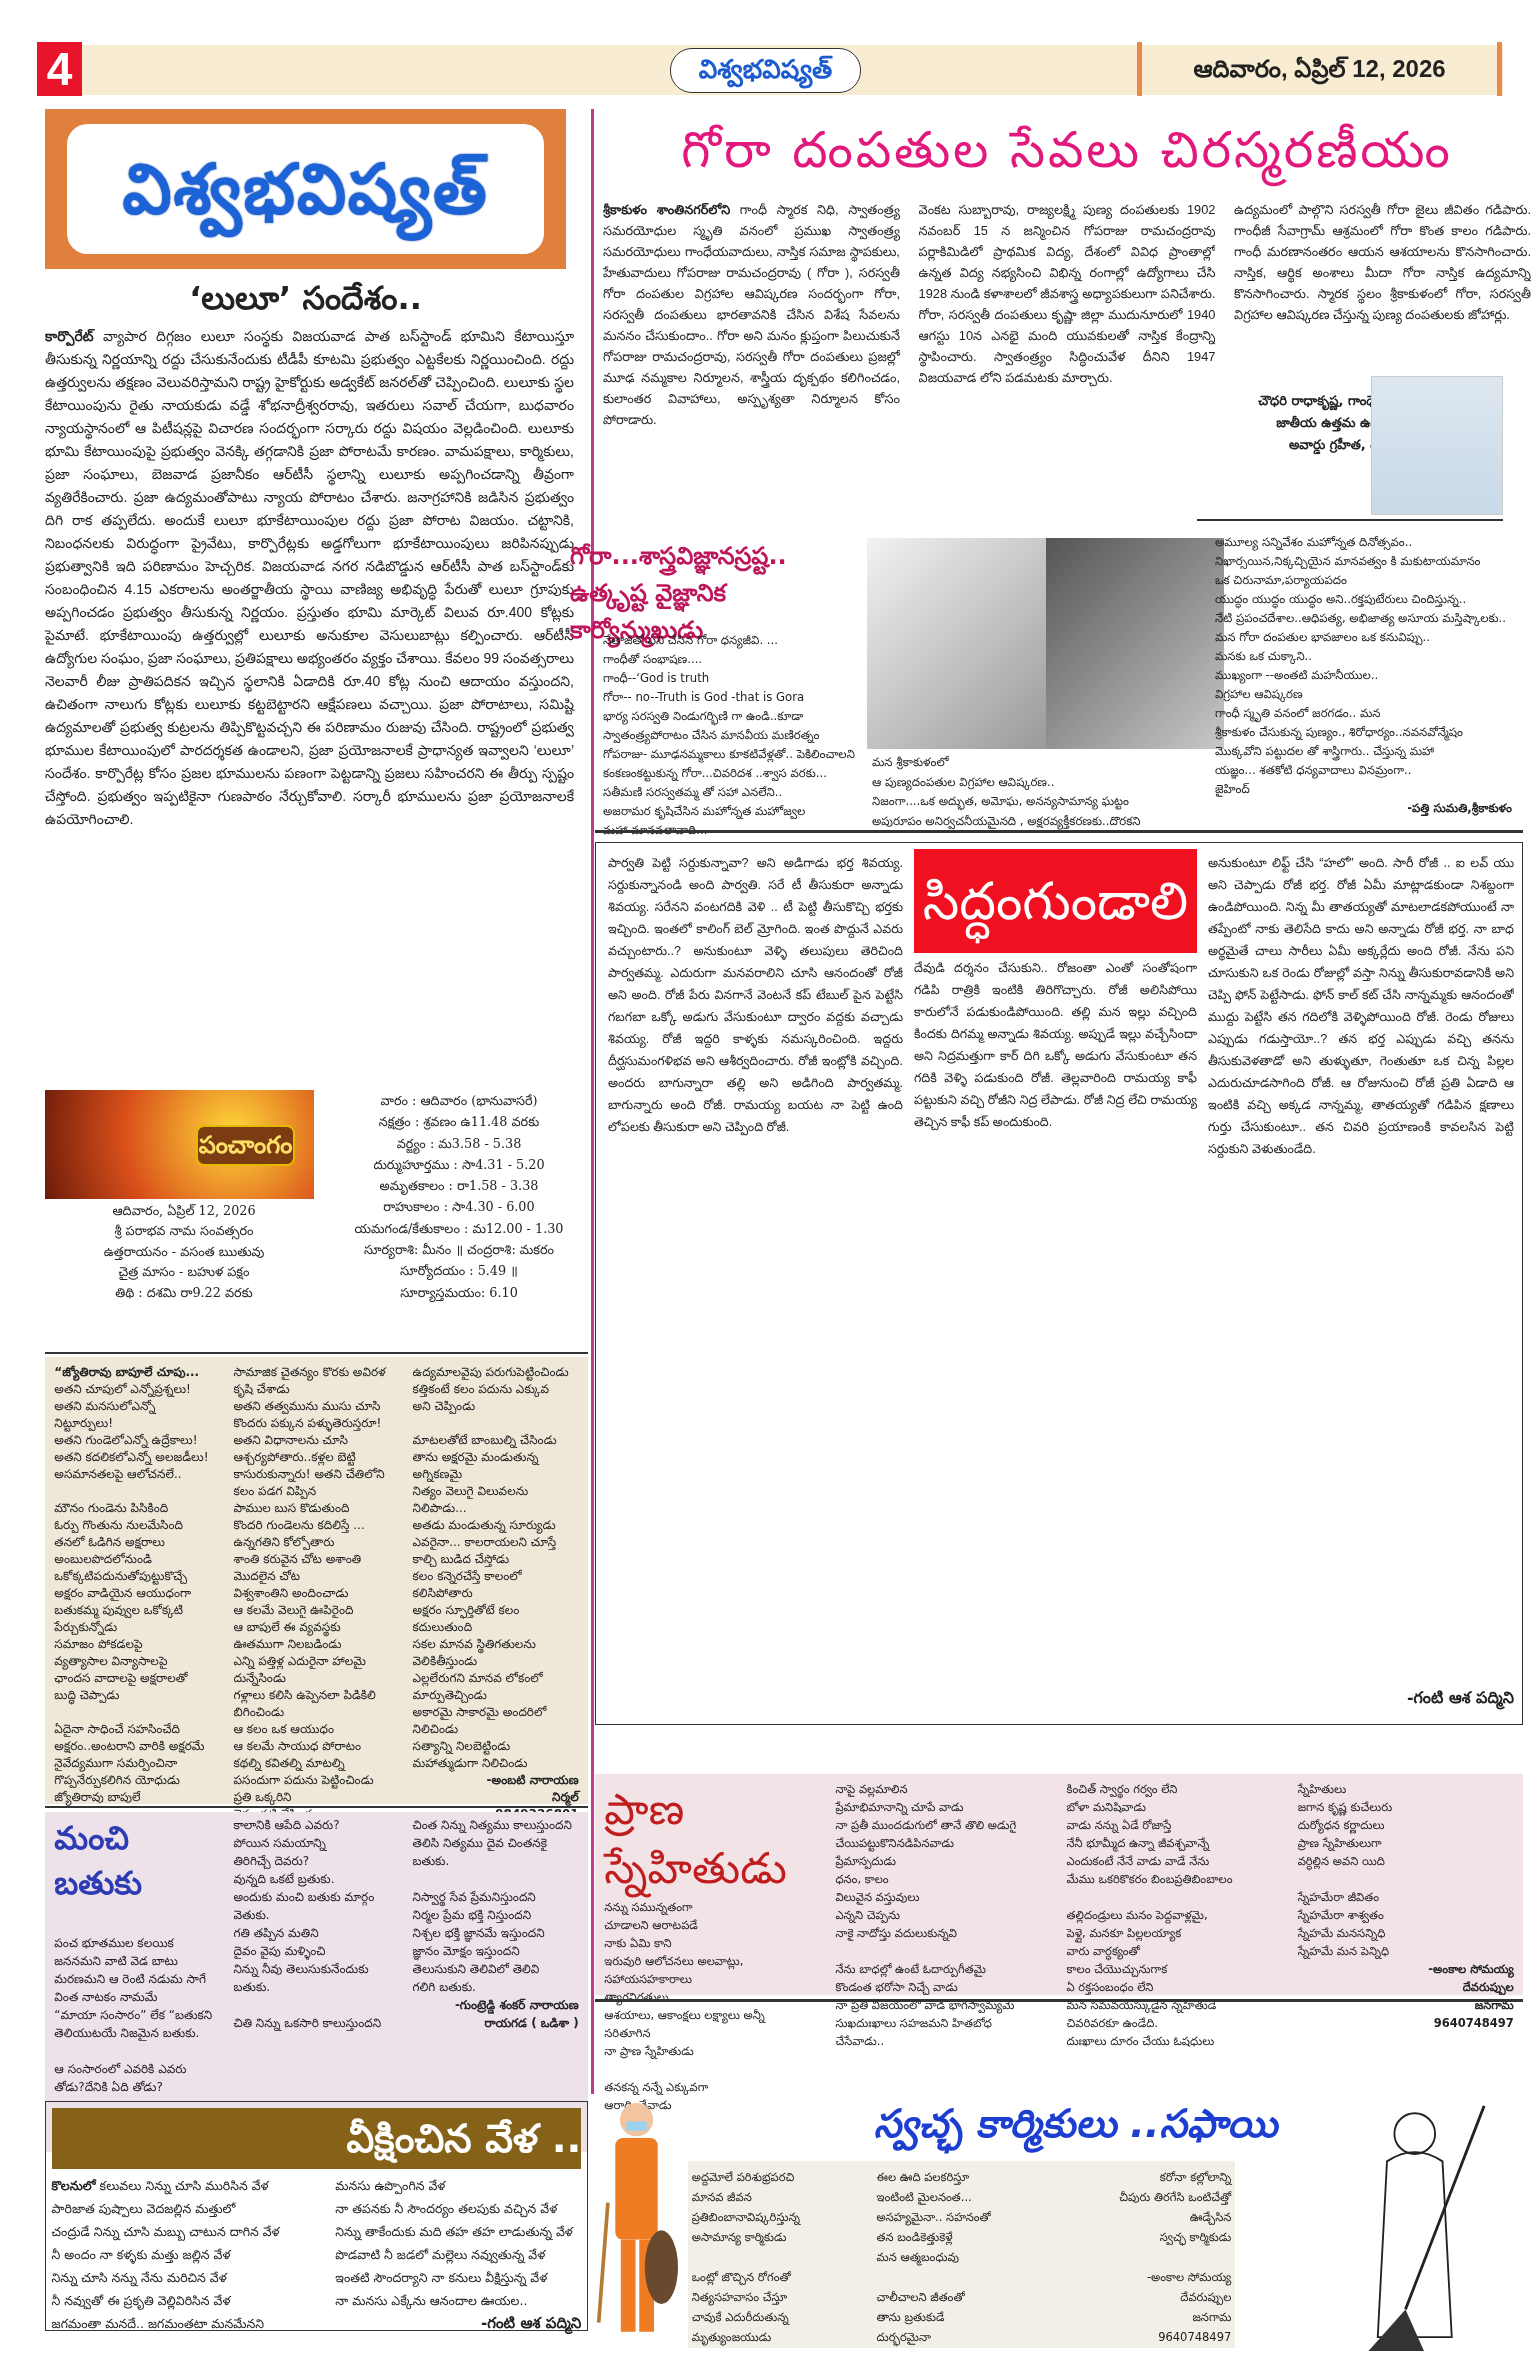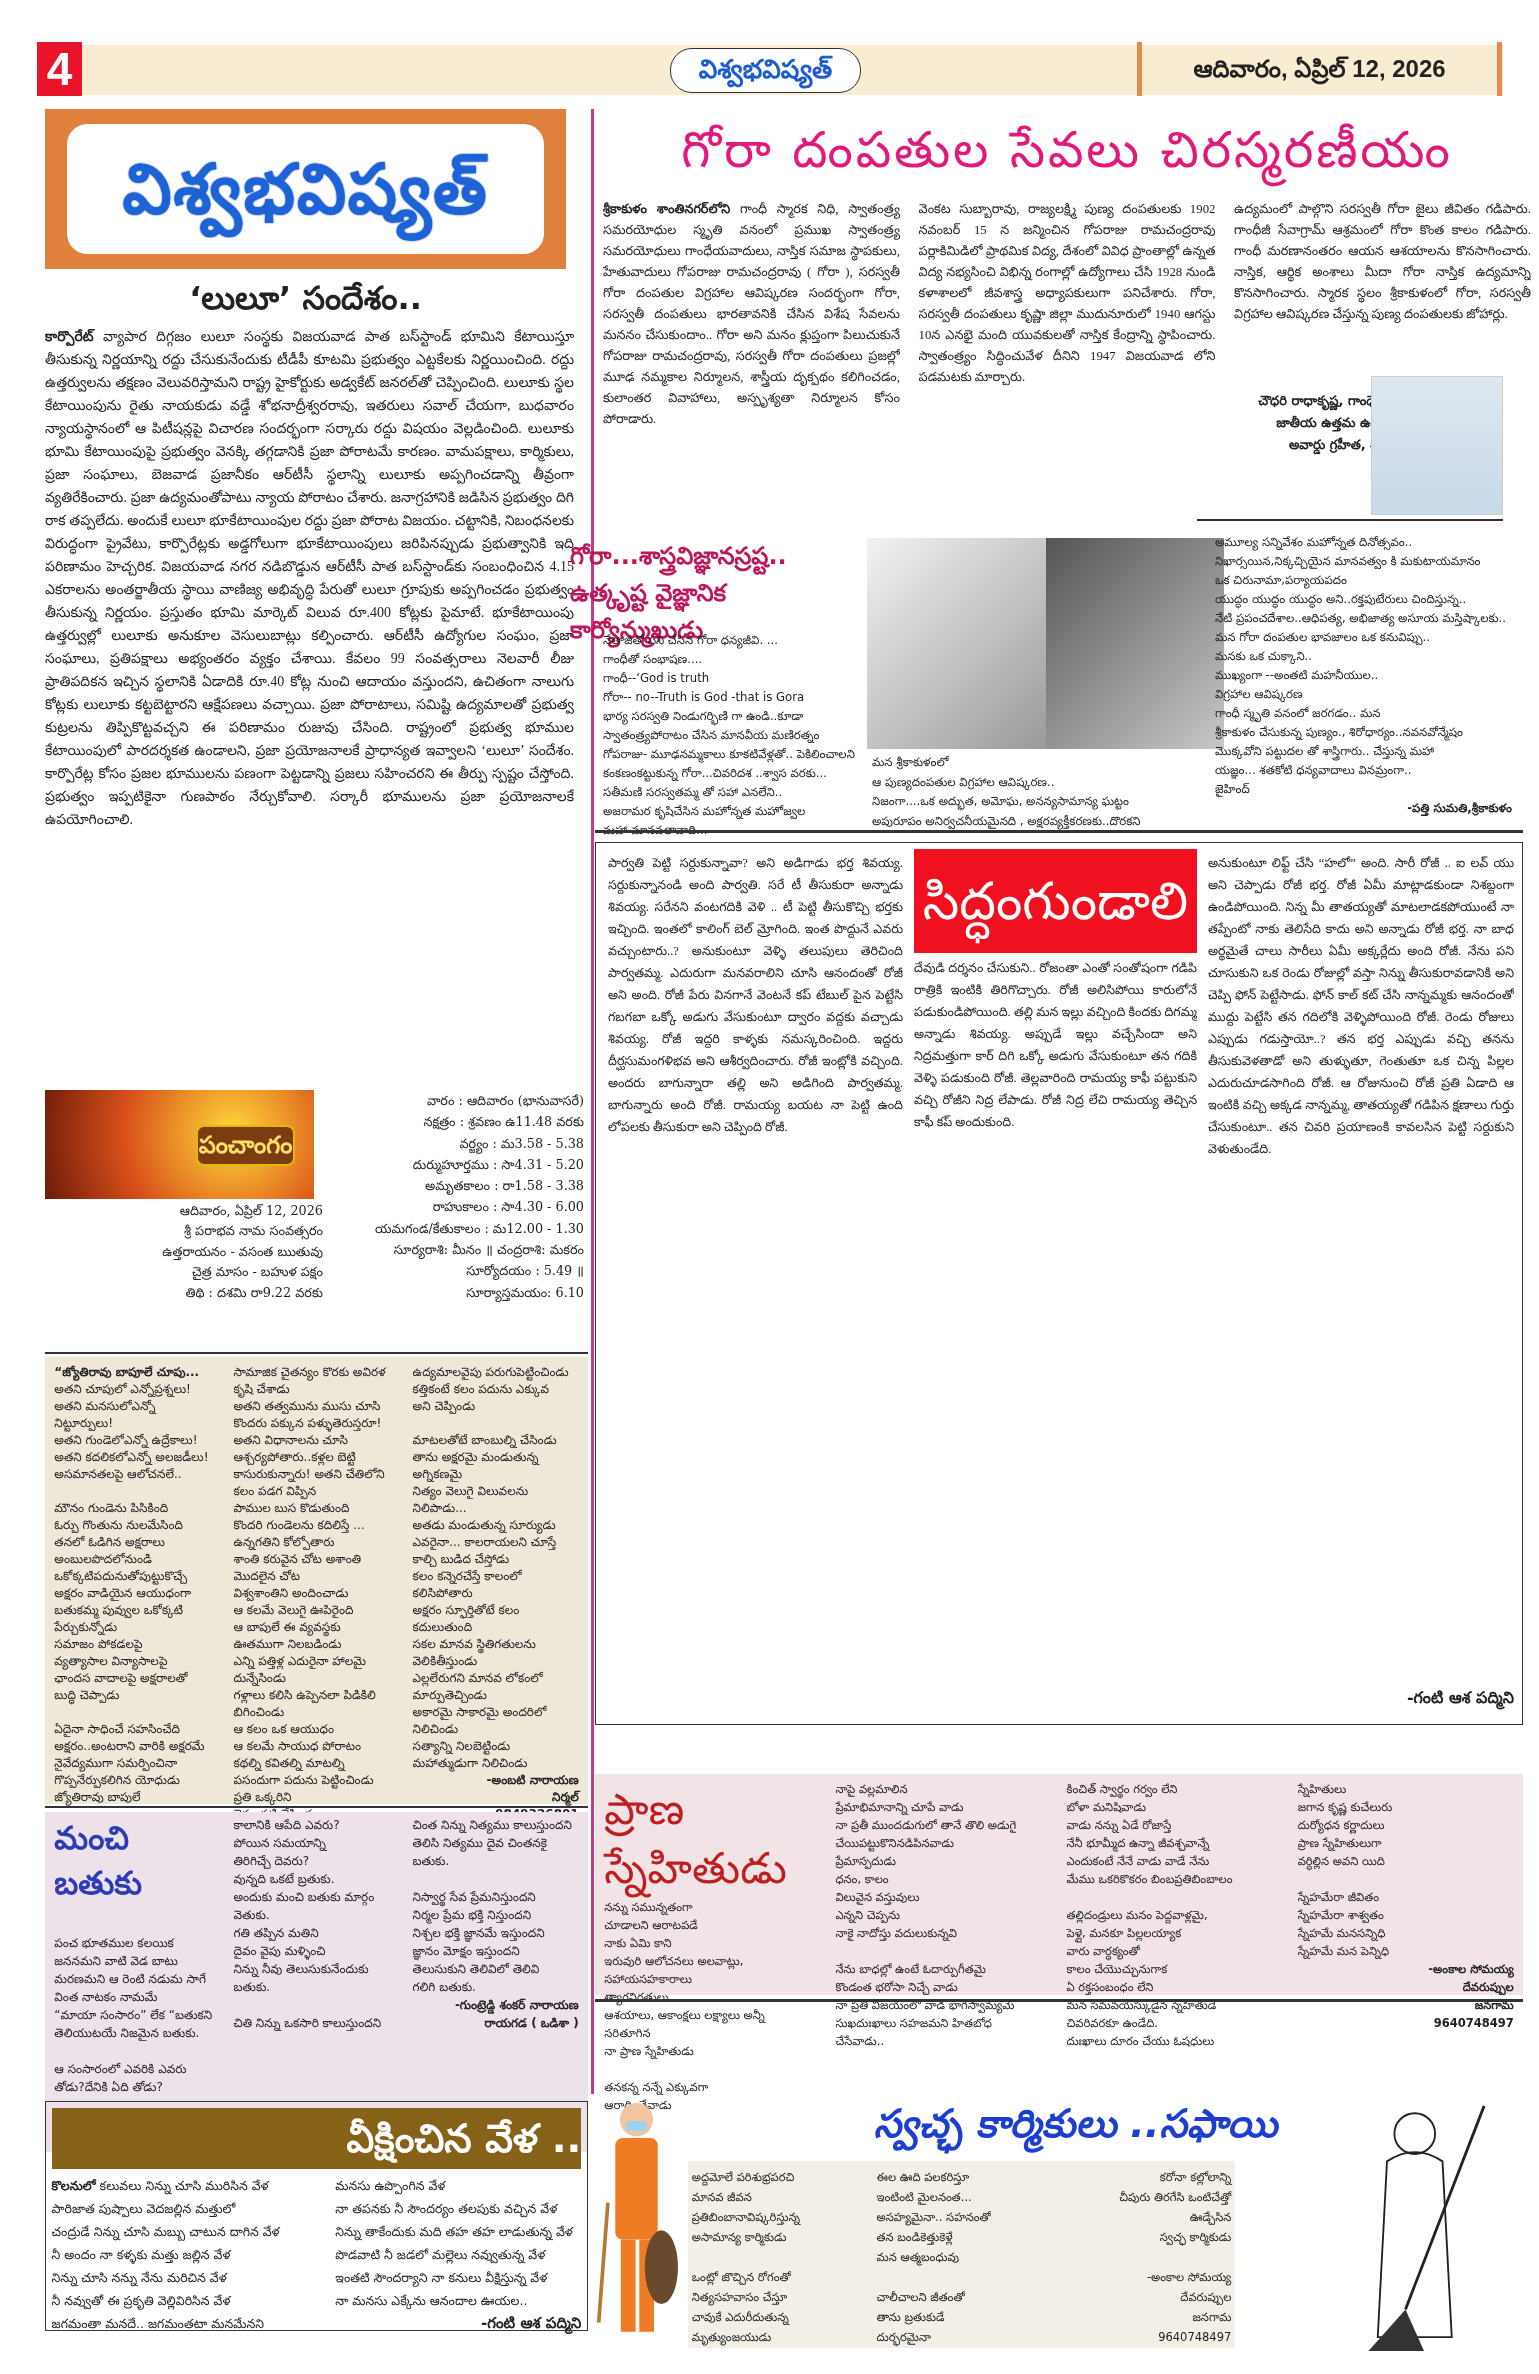--- a/index.html
+++ b/index.html
@@ -6,21 +6,21 @@
 body{width:1540px;height:2375px;background:#fff;font-family:"DejaVu Sans",sans-serif;color:#222;position:relative;overflow:hidden}
 .abs{position:absolute}
 .hdr{left:37px;top:45px;width:1466px;height:50px;background:#f8ecd2}
 .pgnum{left:37px;top:42px;width:45px;height:54px;background:#e8142a;color:#fff;font:bold 46px/54px "Liberation Sans",sans-serif;text-align:center}
 .mast-small{left:670px;top:48px;width:191px;height:45px;border:1.9px solid #333;border-radius:22px;background:#fff;color:#1c5cd0;font:bold 26px/41px "DejaVu Sans",sans-serif;text-align:center}
 .date-box{left:1137px;top:42px;width:365px;height:54px;border-left:5.6px solid #e98a4b;border-right:5.6px solid #e98a4b;font:bold 24px/54px "Liberation Sans",sans-serif;text-align:center;color:#222}
 .vdiv{left:591px;top:109px;width:2.8px;height:1985px;background:#c23a8a}
 .logo-box{left:45px;top:109px;width:521px;height:160px;background:#e0803d;padding:15px 22px}
 .logo-inner{width:100%;height:100%;background:#fff;border-radius:20.4px;display:flex;align-items:center;justify-content:center;font:bold 69px/1 "DejaVu Sans",sans-serif;color:#1b63d6;letter-spacing:1.9px;text-shadow:0 0 1.9px #0a3b9a}
 .ed-title{left:45px;top:278px;width:521px;text-align:center;font:bold 32px/41px "DejaVu Sans",sans-serif}
-.body-text{font-family:Liberation Serif, serif;font-size:14px;line-height:23px;text-align:justify;color:#222}
+.body-text{font-family:Liberation Sans, sans-serif;font-size:14px;line-height:23px;text-align:justify;color:#222}
 .ed-body{left:45px;top:325px;width:529px}
 .main-title{left:603px;top:109px;width:928px;text-align:center;color:#e3187d;font:50px/83px "DejaVu Sans",sans-serif;letter-spacing:2.8px}
 .gora-cols{left:603px;top:199px;width:928px;display:flex;gap:18.6px}
 .gora-cols .c{flex:1}
 .author1{left:1197px;top:390px;width:223px;text-align:right;font:bold 13px/22px "DejaVu Sans",sans-serif}
 .photo1{left:1371px;top:376px;width:132px;height:139px;background:linear-gradient(#dde7ef,#c9d9e8);border:0.9px solid #ccc}
 .hline{height:2.8px;background:#333}
 .sub-title{left:570px;top:538px;width:278px;text-align:left;color:#be185d;font:bold 24px/37px "DejaVu Sans",sans-serif}
 .photos{left:867px;top:538px;width:357px;height:211px;display:flex}
 .ph{flex:1;background:linear-gradient(135deg,#f2f2f2,#9a9a9a)}
@@ -34,21 +34,21 @@
 .bio-box{left:45px;top:1812px;width:543px;height:340px;background:#ede1ea}
 .bio-title{color:#2d3cb4;font:bold 32px/45px "DejaVu Sans",sans-serif}
 .vela-box{left:45px;top:2101px;width:543px;height:230px;border:1.9px solid #333}
 .vela-title{margin:5.6px;background:#866219;color:#fff;height:61px;text-align:right;font:bold 39px/61px "DejaVu Sans",sans-serif}
 .clean-title{left:816px;top:2087px;width:519px;text-align:center;color:#1c3fd1;font:italic bold 39px/74px "DejaVu Sans",sans-serif}
 .clean-box{left:688px;top:2161px;width:547px;height:187px;background:#f2efe7}
 .worker{left:595px;top:2082px;width:83px;height:269px}
 .sweeper{left:1350px;top:2087px;width:148px;height:269px}
 .pancha-img{left:45px;top:1090px;width:269px;height:109px;background:radial-gradient(circle at 70% 40%,#ffd93a,#d9501a 55%,#6c1b0a)}
 .pancha-badge{position:absolute;right:18.6px;top:35px;background:#7a3c10;border:2.8px solid #e6b800;border-radius:8px;color:#ffe066;font:bold 24px/37px "DejaVu Sans",sans-serif;padding:0 1px}
-.center{text-align:right}
+.center{text-align:center}
 .right{text-align:right}
 .bold{font-weight:bold}
 .cols3{display:flex;gap:13px}
 .cols3>div{flex:1}
 .cols4{display:flex;gap:15px}
 .cols4>div{flex:1}
 </style>
 </head>
 <body>
 

